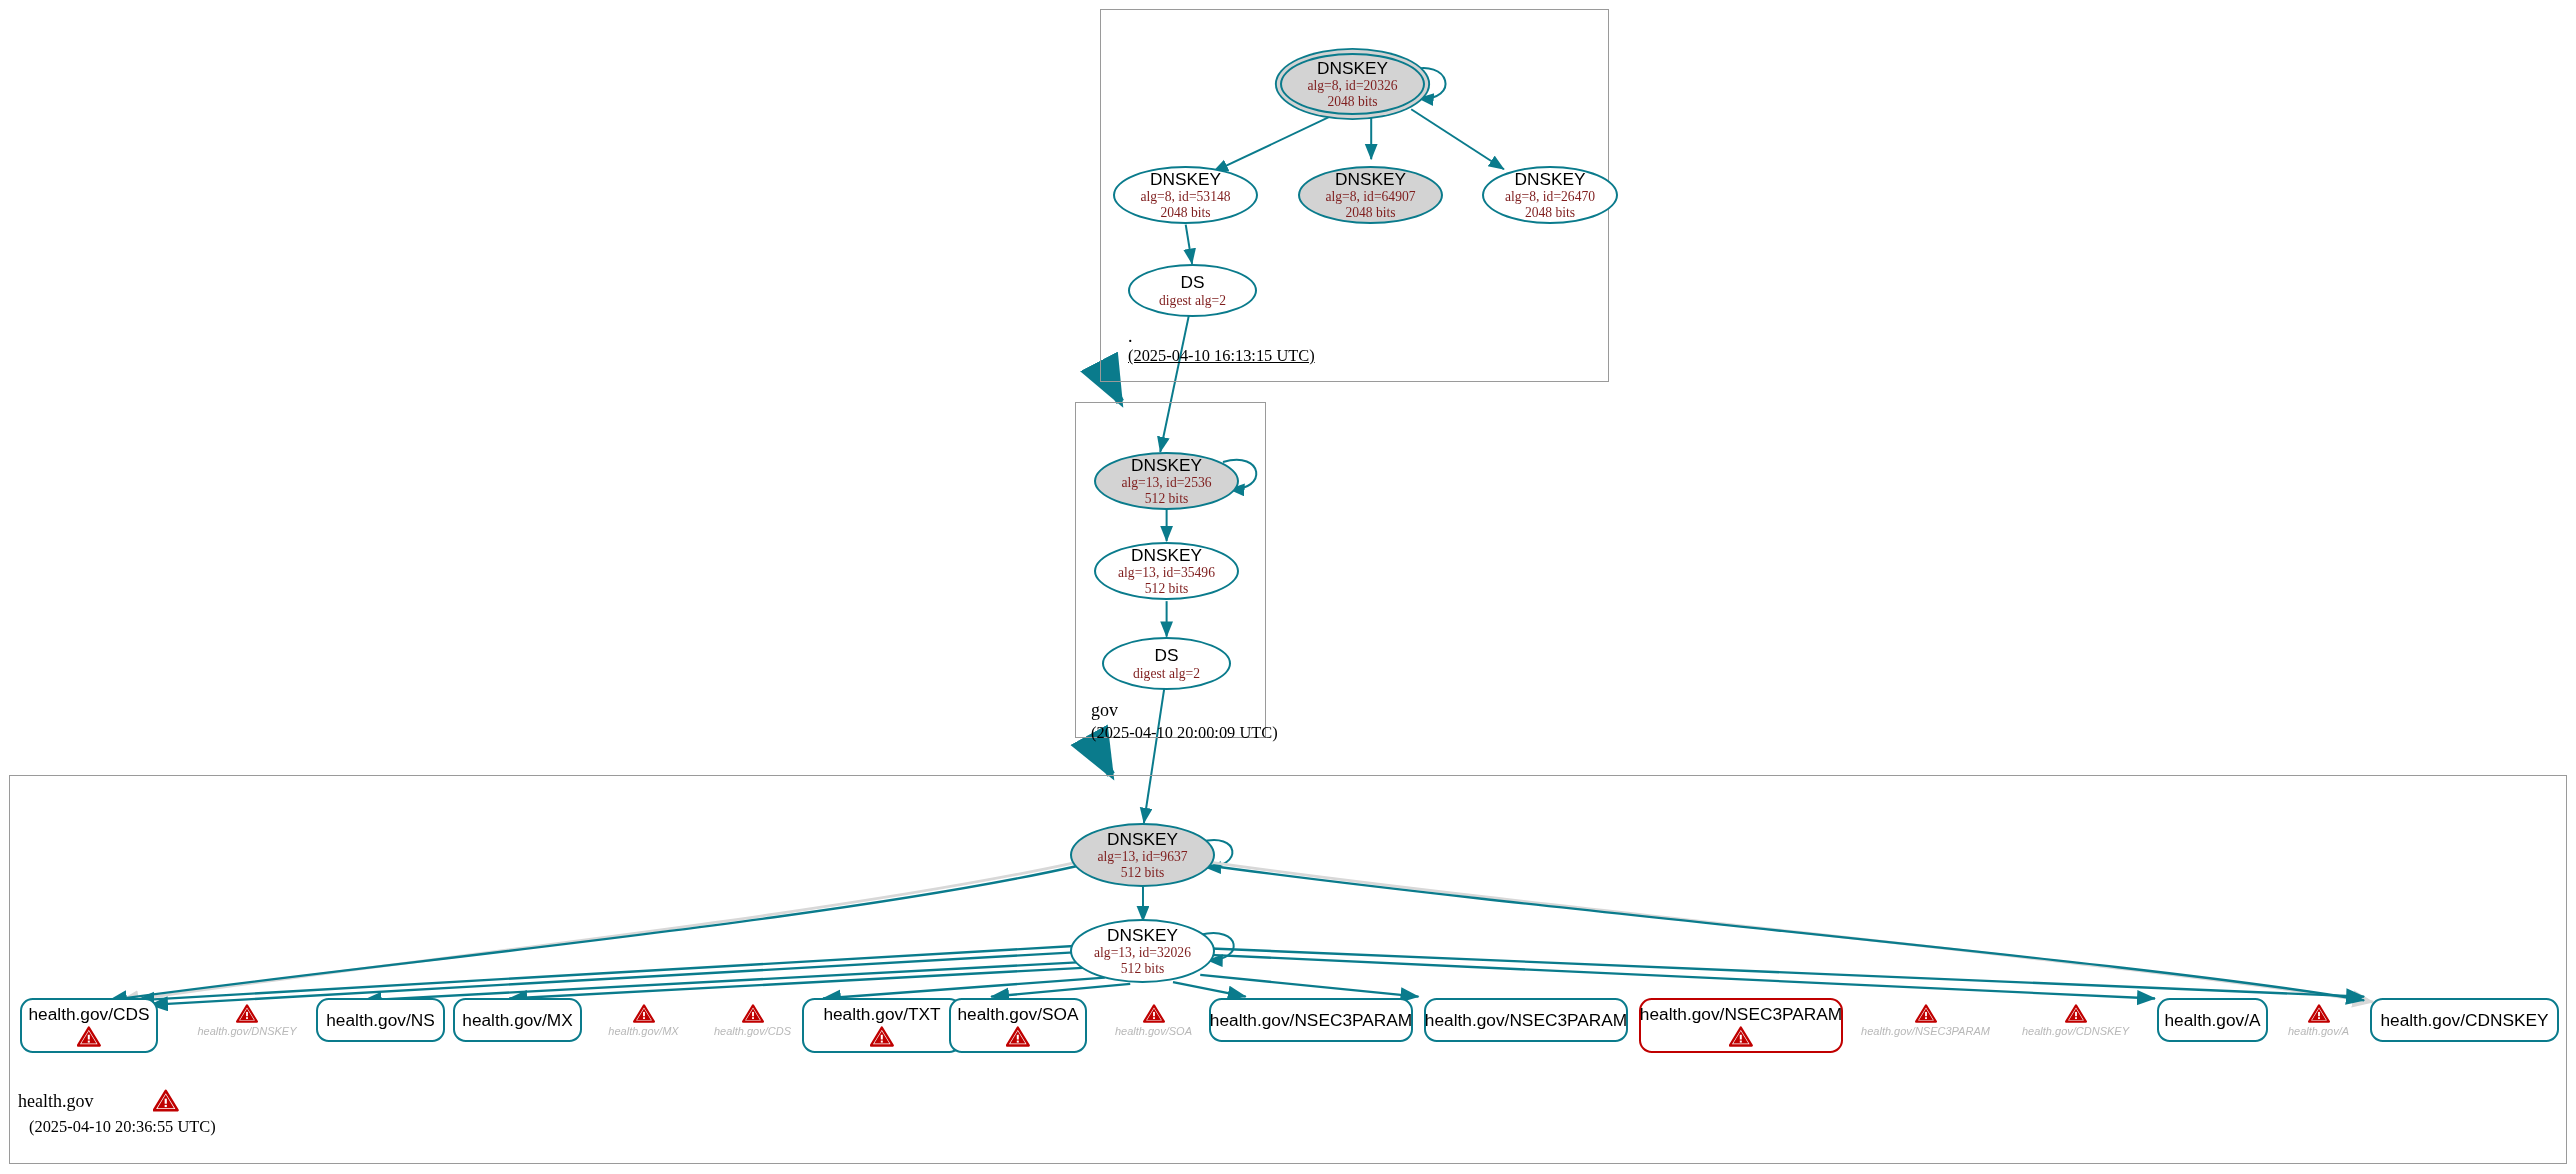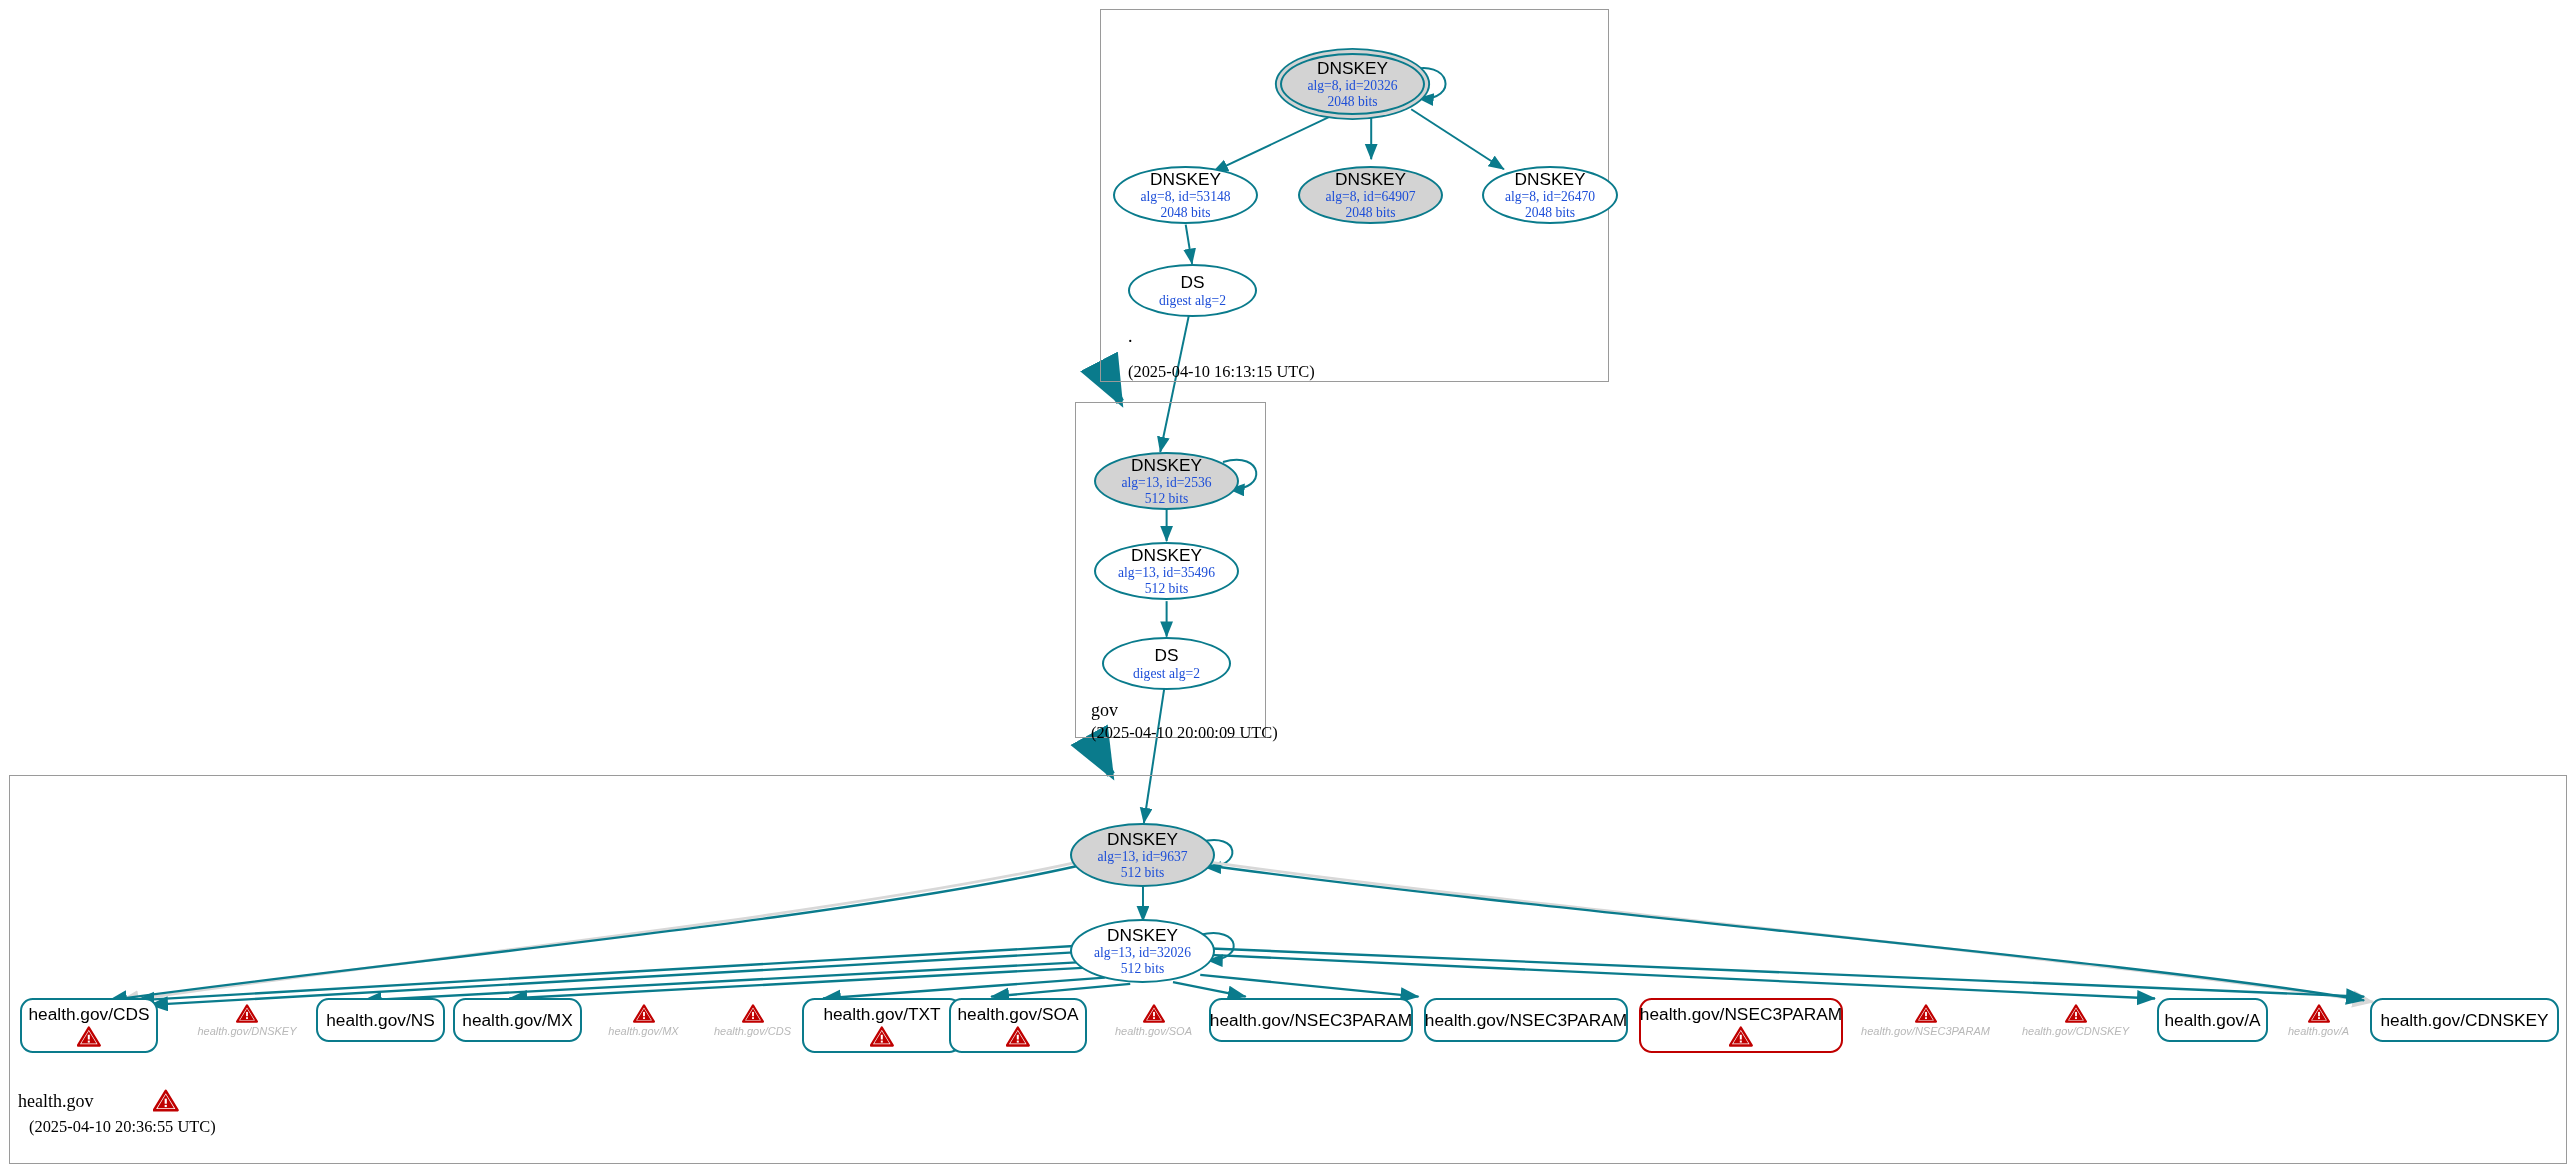--- a/index.html
+++ b/index.html
@@ -64,21 +64,21 @@
     box-shadow: 0 0 0 3.2px #d3d3d3, 0 0 0 5.1px #0a7b8c;
   }
   .node .ttype {
     font-family: "Liberation Sans", sans-serif;
     font-size: 17.3px;
     color: #000;
   }
   .node .tsub {
     font-family: "Liberation Serif", serif;
     font-size: 13.6px;
-    color: #1d4ed8;
+    color: #7f1d1d;
   }
 
   
   .rrset {
     position: absolute;
     box-sizing: border-box;
     border: 2px solid #0a7b8c;
     border-radius: 12.7px;
     background: #ffffff;
     display: flex;
@@ -191,21 +191,21 @@
       <path d="M1243,1082 L1090,1096"></path>
       <path d="M1290,1080 L1370,1096"></path>
       <path d="M1320,1072 L1560,1096"></path>
       <path d="M1330,1050 L2370,1098"></path>
       <path d="M1332,1043 L2600,1096"></path>
     </g>
   </svg>
 
   <div class="zone" style="left:1100px; top:9px; width:509px; height:373px;"></div>
   <div class="zone-label zone-name" style="left:1128px; top:326px;">.</div>
-  <div class="zone-label zone-time" style="left:1128px; top:362px;">(2025-04-10 16:13:15 UTC)</div>
+  <div class="zone-label zone-time" style="left:1128px; top:346px;text-decoration:underline;">(2025-04-10 16:13:15 UTC)</div>
 
   <div class="node shaded sep" style="left:1280px; top:53px; width:145px; height:62px;">
     <span class="ttype">DNSKEY</span>
     <span class="tsub">alg=8, id=20326</span>
     <span class="tsub">2048 bits</span>
   </div>
 
   <div class="node" style="left:1113px; top:166px; width:145px; height:58px;">
     <span class="ttype">DNSKEY</span>
     <span class="tsub">alg=8, id=53148</span>

